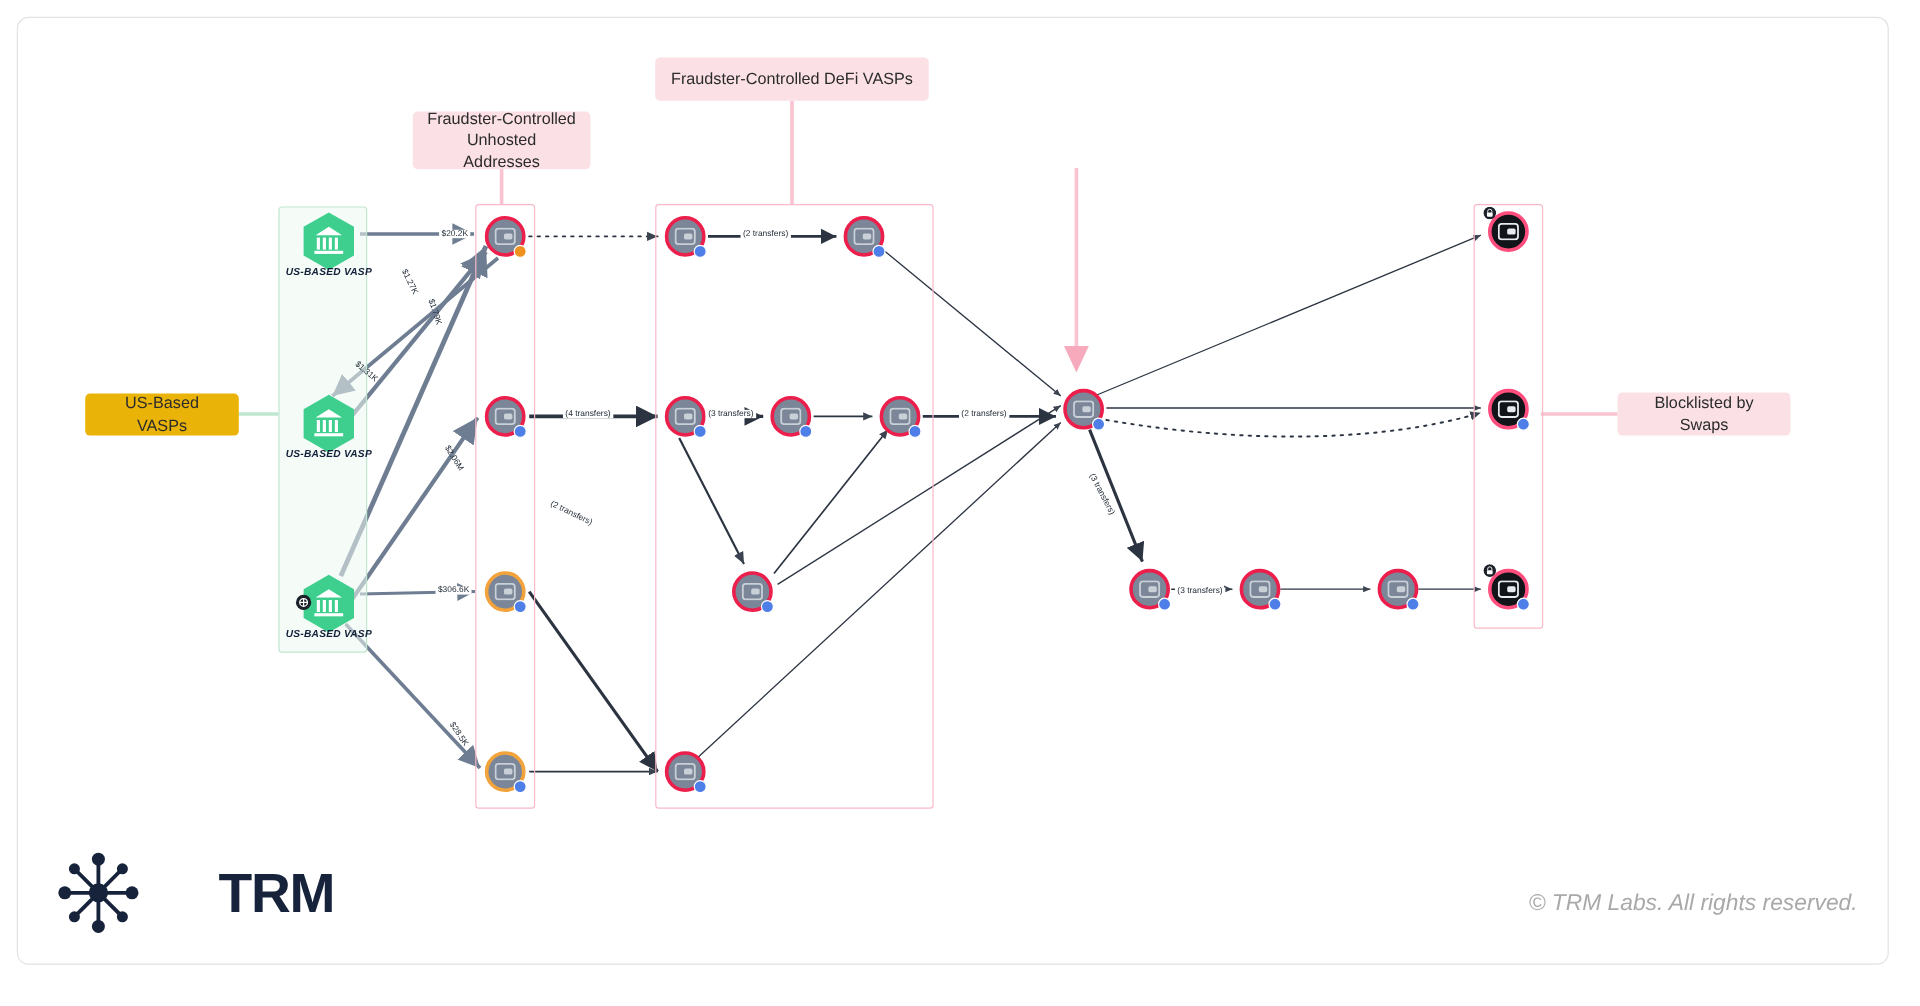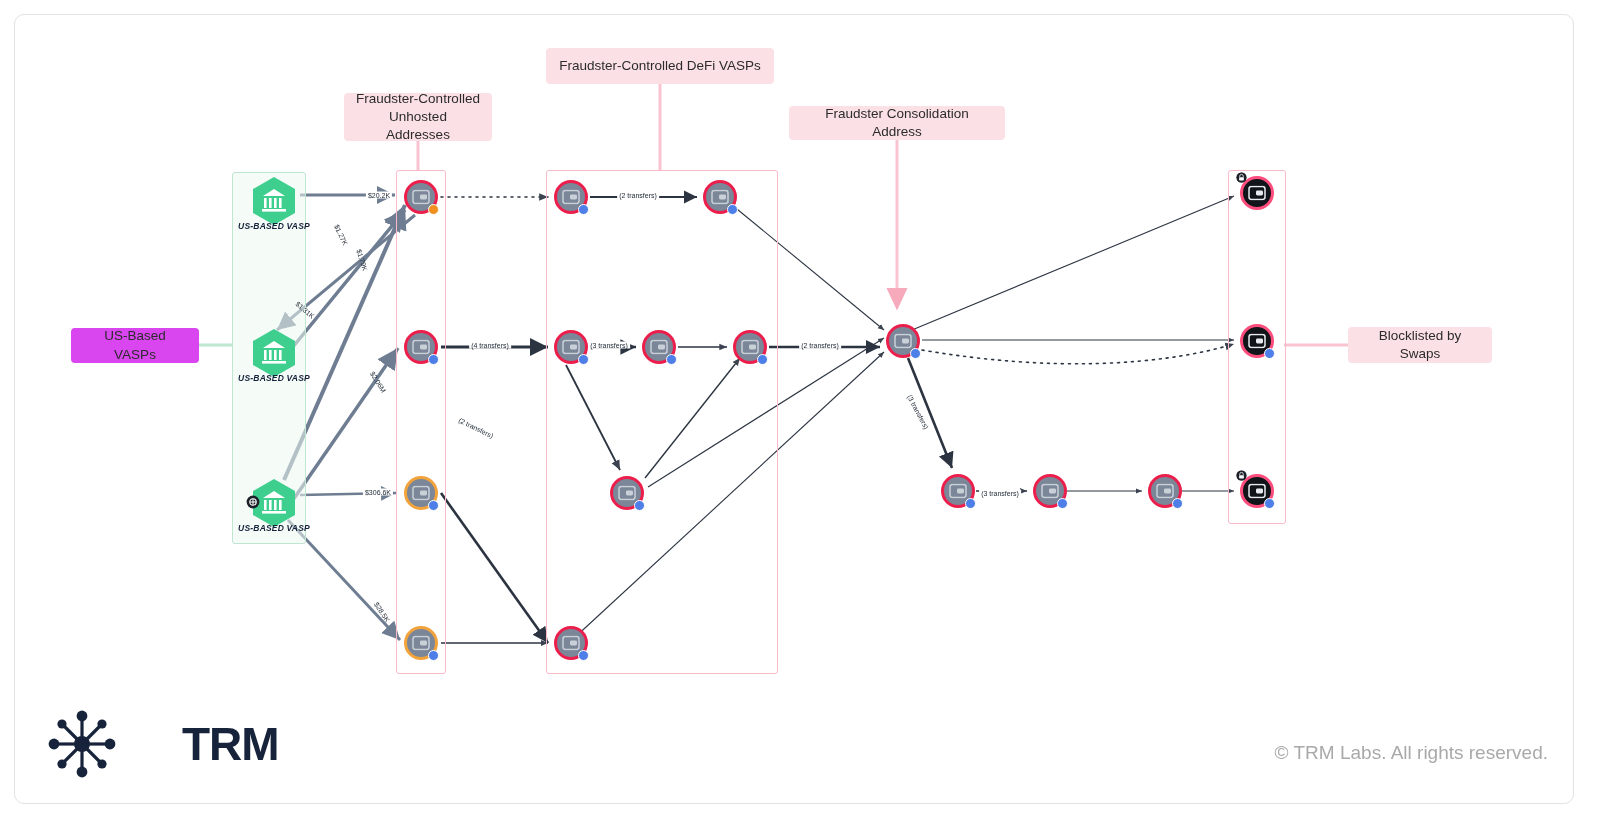--- a/index.html
+++ b/index.html
@@ -5,21 +5,21 @@
   html,body{margin:0;padding:0;background:#ffffff;}
   body{font-family:"Liberation Sans","DejaVu Sans",sans-serif;}
   #canvas{position:relative;width:1600px;height:838px;background:#ffffff;overflow:hidden;}
   #frame{position:absolute;left:14px;top:14px;width:1560px;height:790px;
          border:1px solid #e2e2e2;border-radius:10px;background:#fff;box-sizing:border-box;}
   svg.layer{position:absolute;left:0;top:0;width:1600px;height:838px;pointer-events:none;}
 
   .callout{position:absolute;background:#fbe1e6;border-radius:4px;
            display:flex;align-items:center;justify-content:center;text-align:center;
            color:#2b2b2b;font-size:13.5px;line-height:1.35;padding:7px 12px;box-sizing:border-box;}
-  .callout.green{background:#d946ef;}
+  .callout.green{background:#eab308;}
 
   .vaspcol{position:absolute;border:1.5px solid #bfe6cf;background:rgba(236,250,242,0.55);border-radius:3px;}
   .pinkcol{position:absolute;border:1.6px solid #f9b9c8;background:rgba(255,255,255,0);border-radius:3px;}
 
   .vasp{position:absolute;width:46px;height:50px;}
   .hexwrap{position:relative;width:46px;height:50px;}
   .vlabel{position:absolute;top:45px;left:50%;transform:translateX(-50%);
           white-space:nowrap;font-size:8.5px;font-weight:bold;font-style:italic;
           color:#14213a;letter-spacing:.2px;}
 
@@ -34,21 +34,21 @@
   .badge.blue{background:#4e7fe8;}
   .badge.orange{background:#f0901e;}
   .badge.dark{background:#1b2029;left:-2px;top:-2px;right:auto;bottom:auto;}
 
   .elabel{position:absolute;font-size:7px;color:#1d2733;white-space:nowrap;
           background:#fff;padding:0 2px;transform:translate(-50%,-50%);}
   .elabel.rot{background:transparent;}
 
   .logo{position:absolute;left:44px;top:706px;display:flex;align-items:center;gap:14px;}
   .logotext{font-size:46px;font-weight:bold;color:#16233a;letter-spacing:-1px;line-height:1;margin-left:48px;}
-  .copy{position:absolute;right:52px;top:742px;font-size:19px;color:#a9a9a9;}
+  .copy{position:absolute;right:52px;top:742px;font-size:19px;color:#a9a9a9;font-style:italic;}
 </style>
 </head>
 <body>
 
 <div id="canvas">
   <div id="frame"></div>
 
   <svg class="layer" viewBox="0 0 1600 838">
     <defs>
       <marker id="arrHead" markerWidth="7" markerHeight="7" refX="6" refY="3" orient="auto">
@@ -110,21 +110,20 @@
     </g>
   </svg>
 
   <div class="vaspcol" style="left:232px;top:172px;width:72px;height:370px;"></div>
   <div class="pinkcol" style="left:396px;top:170px;width:48px;height:502px;"></div>
   <div class="pinkcol" style="left:546px;top:170px;width:230px;height:502px;"></div>
   <div class="pinkcol" style="left:1228px;top:170px;width:56px;height:352px;"></div>
 
   <div class="callout" style="left:344px;top:45px;width:148px;height:48px;margin-top:48px;">Fraudster-Controlled Unhosted Addresses</div>
   <div class="callout" style="left:546px;top:48px;width:228px;height:36px;">Fraudster-Controlled DeFi VASPs</div>
-  <div class="callout" style="left:789px;top:106px;width:216px;height:34px;">Fraudster Consolidation Address</div>
   <div class="callout green" style="left:71px;top:328px;width:128px;height:35px;">US-Based VASPs</div>
   <div class="callout" style="left:1348px;top:327px;width:144px;height:36px;">Blocklisted by Swaps</div>
 
   <div class="vasp" style="left:251px;top:176px;">
     <div class="hexwrap">
       <svg width="46" height="50" viewBox="0 0 46 50">
         <polygon points="23,1 44,13 44,37 23,49 2,37 2,13" fill="#3ecf8e"></polygon>
         <g fill="#ffffff">
           <polygon points="23,13 34,20 12,20"></polygon>
           <rect x="13" y="22" width="2.6" height="10"></rect>

